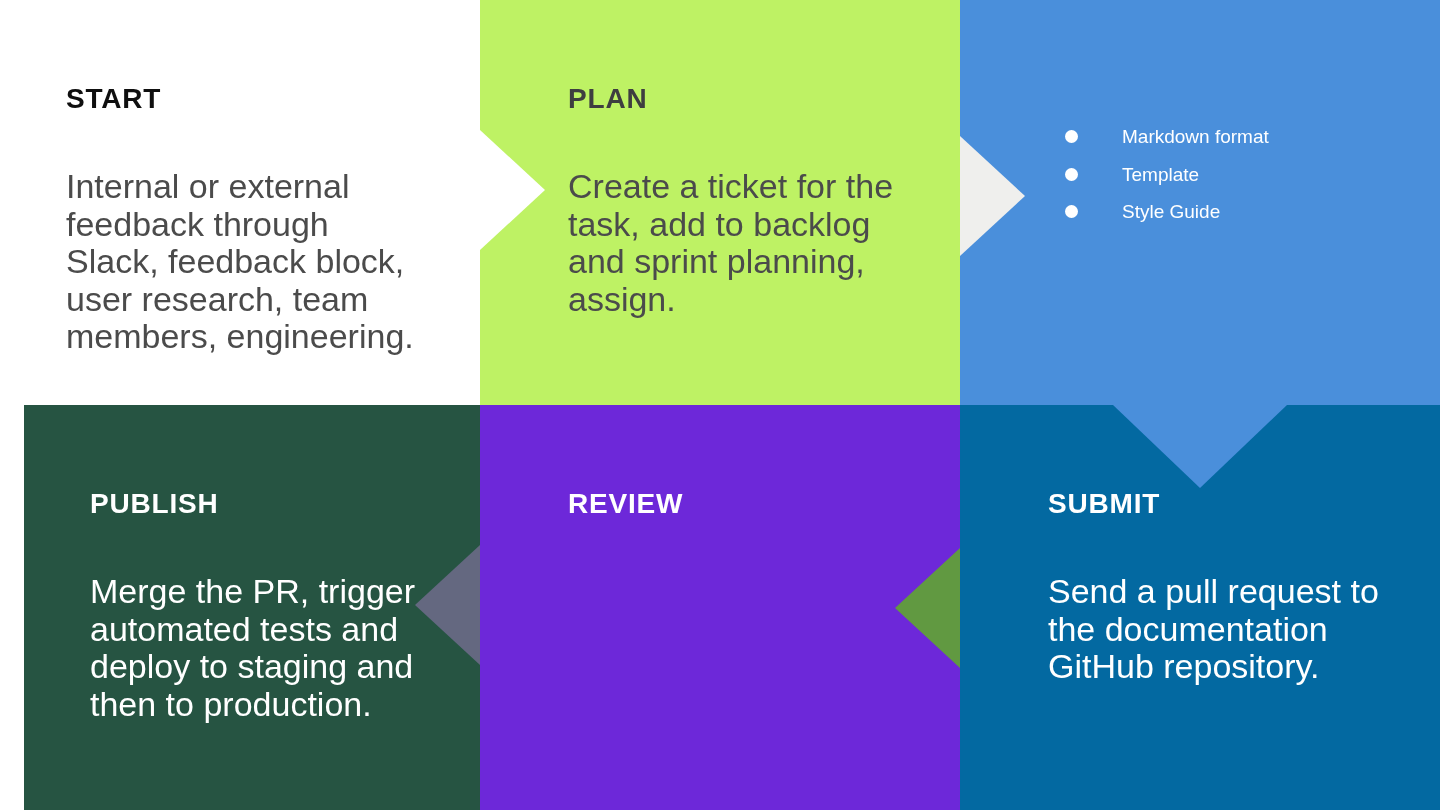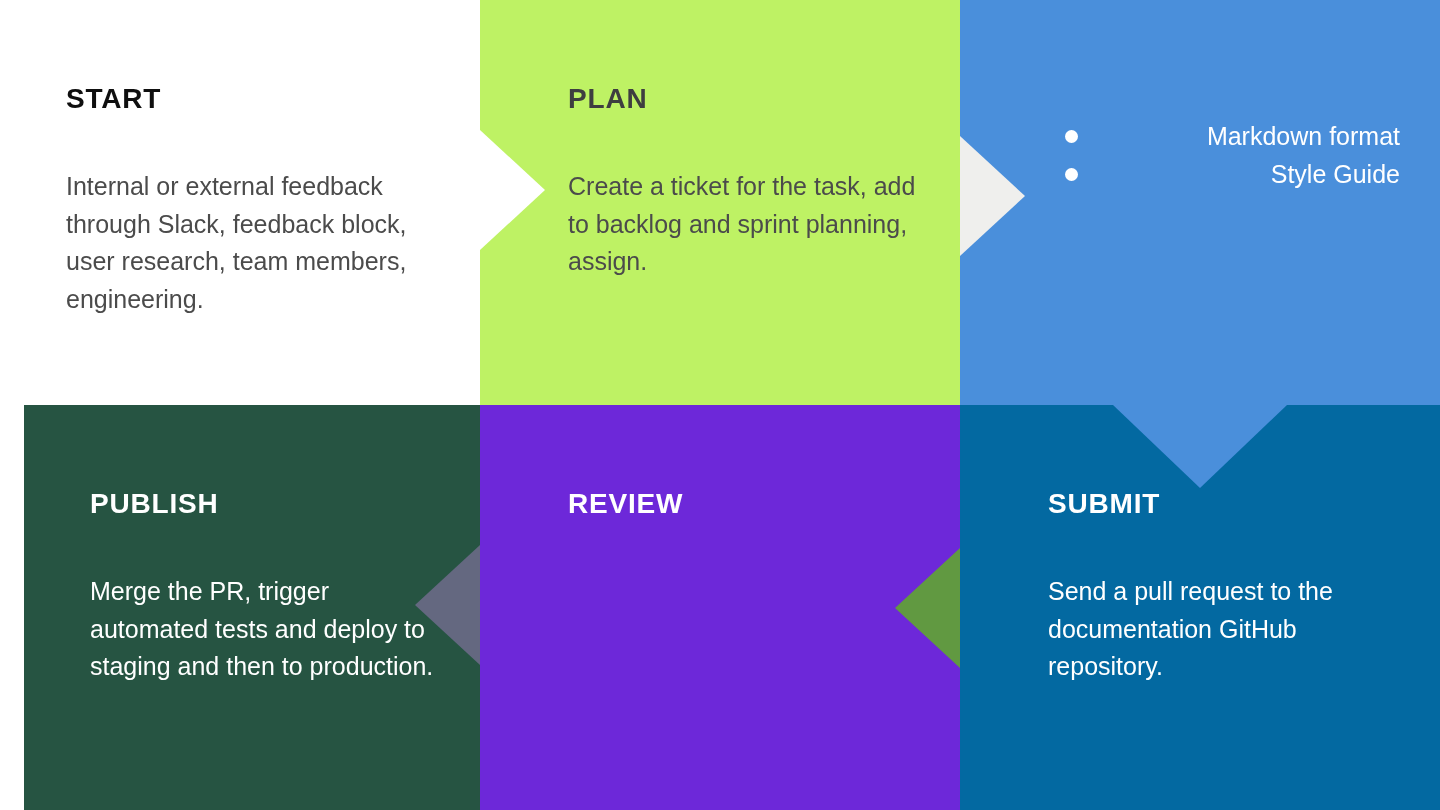--- a/index.html
+++ b/index.html
@@ -27,39 +27,38 @@
     font-weight: bold;
     letter-spacing: 0.8px;
     margin: 0;
   }
   .title-black { color: #0f0f0f; }
   .title-gray  { color: #3e3e40; }
   .title-white { color: #ffffff; }
 
   .step-desc {
     margin: 52px 0 0 0;
-    font-size: 25px;
+    font-size: 34px;
     line-height: 37.5px;
     max-width: 356px;
   }
   .desc-dark  { color: #4b4b4b; }
   .desc-light { color: #ffffff; }
 
   .bullet-list {
     list-style: none;
     margin: 36px 0 0 0;
     padding: 0;
     color: #ffffff;
   }
   .bullet-list li {
     position: relative;
     padding-left: 74px;
-    font-size: 25px;
+    font-size: 19px;
     line-height: 37.5px;
-    text-align: right;
   }
   .bullet-list li::before {
     content: "";
     position: absolute;
     left: 17px;
     top: 12px;
     width: 13px;
     height: 13px;
     border-radius: 50%;
     background: #ffffff;
@@ -92,20 +91,21 @@
     <div class="cell-inner">
       <h2 class="step-title title-gray">PLAN</h2>
       <p class="step-desc desc-dark">Create a ticket for the task, add to backlog and sprint planning, assign.</p>
     </div>
   </section>
 
   <section class="cell pad-wide" id="cell-write">
     <div class="cell-inner">
       <ul class="bullet-list">
         <li>Markdown format</li>
+        <li>Template</li>
         <li>Style Guide</li>
       </ul>
     </div>
   </section>
 
   <section class="cell" id="cell-publish">
     <div class="cell-inner">
       <h2 class="step-title title-white">PUBLISH</h2>
       <p class="step-desc desc-light">Merge the PR, trigger automated tests and deploy to staging and then to production.</p>
     </div>

